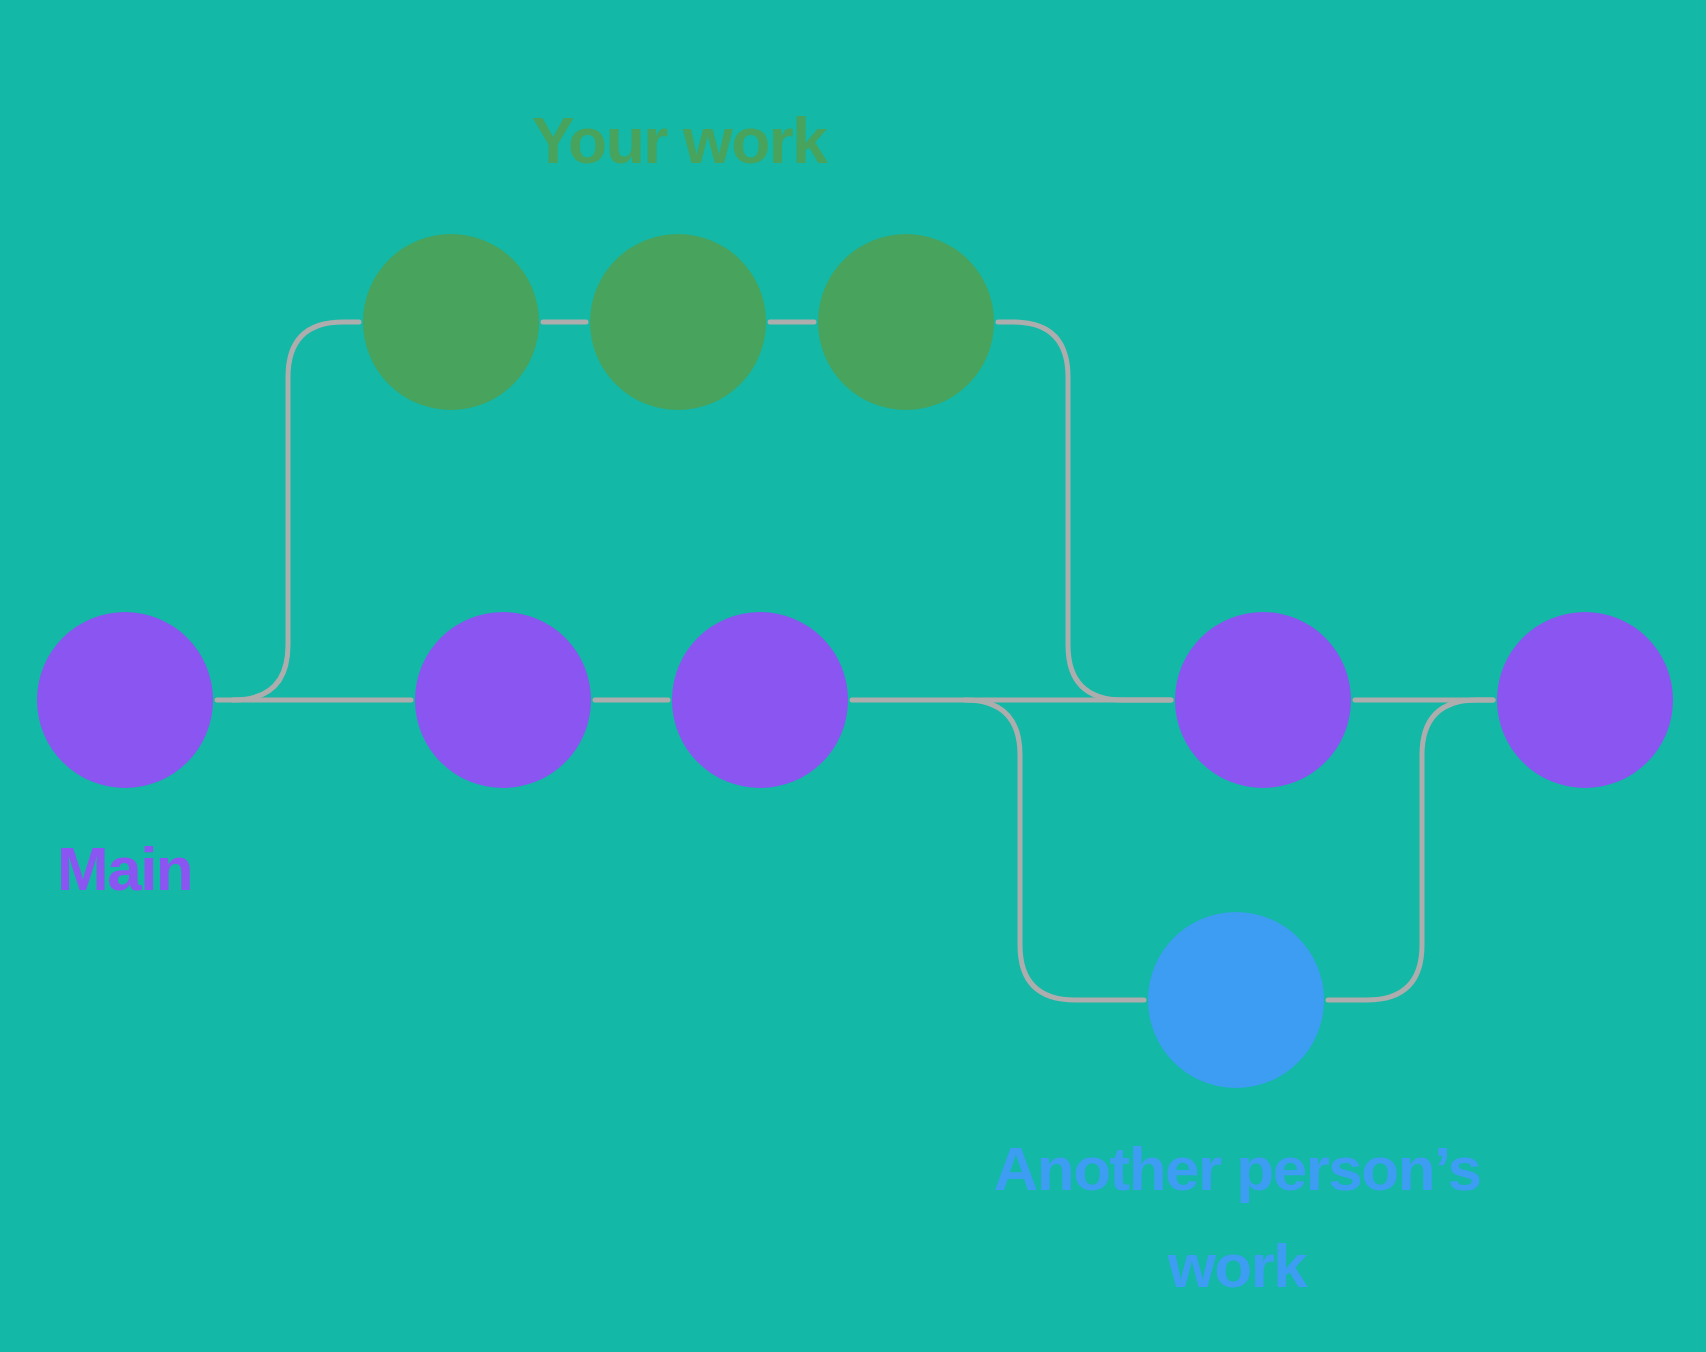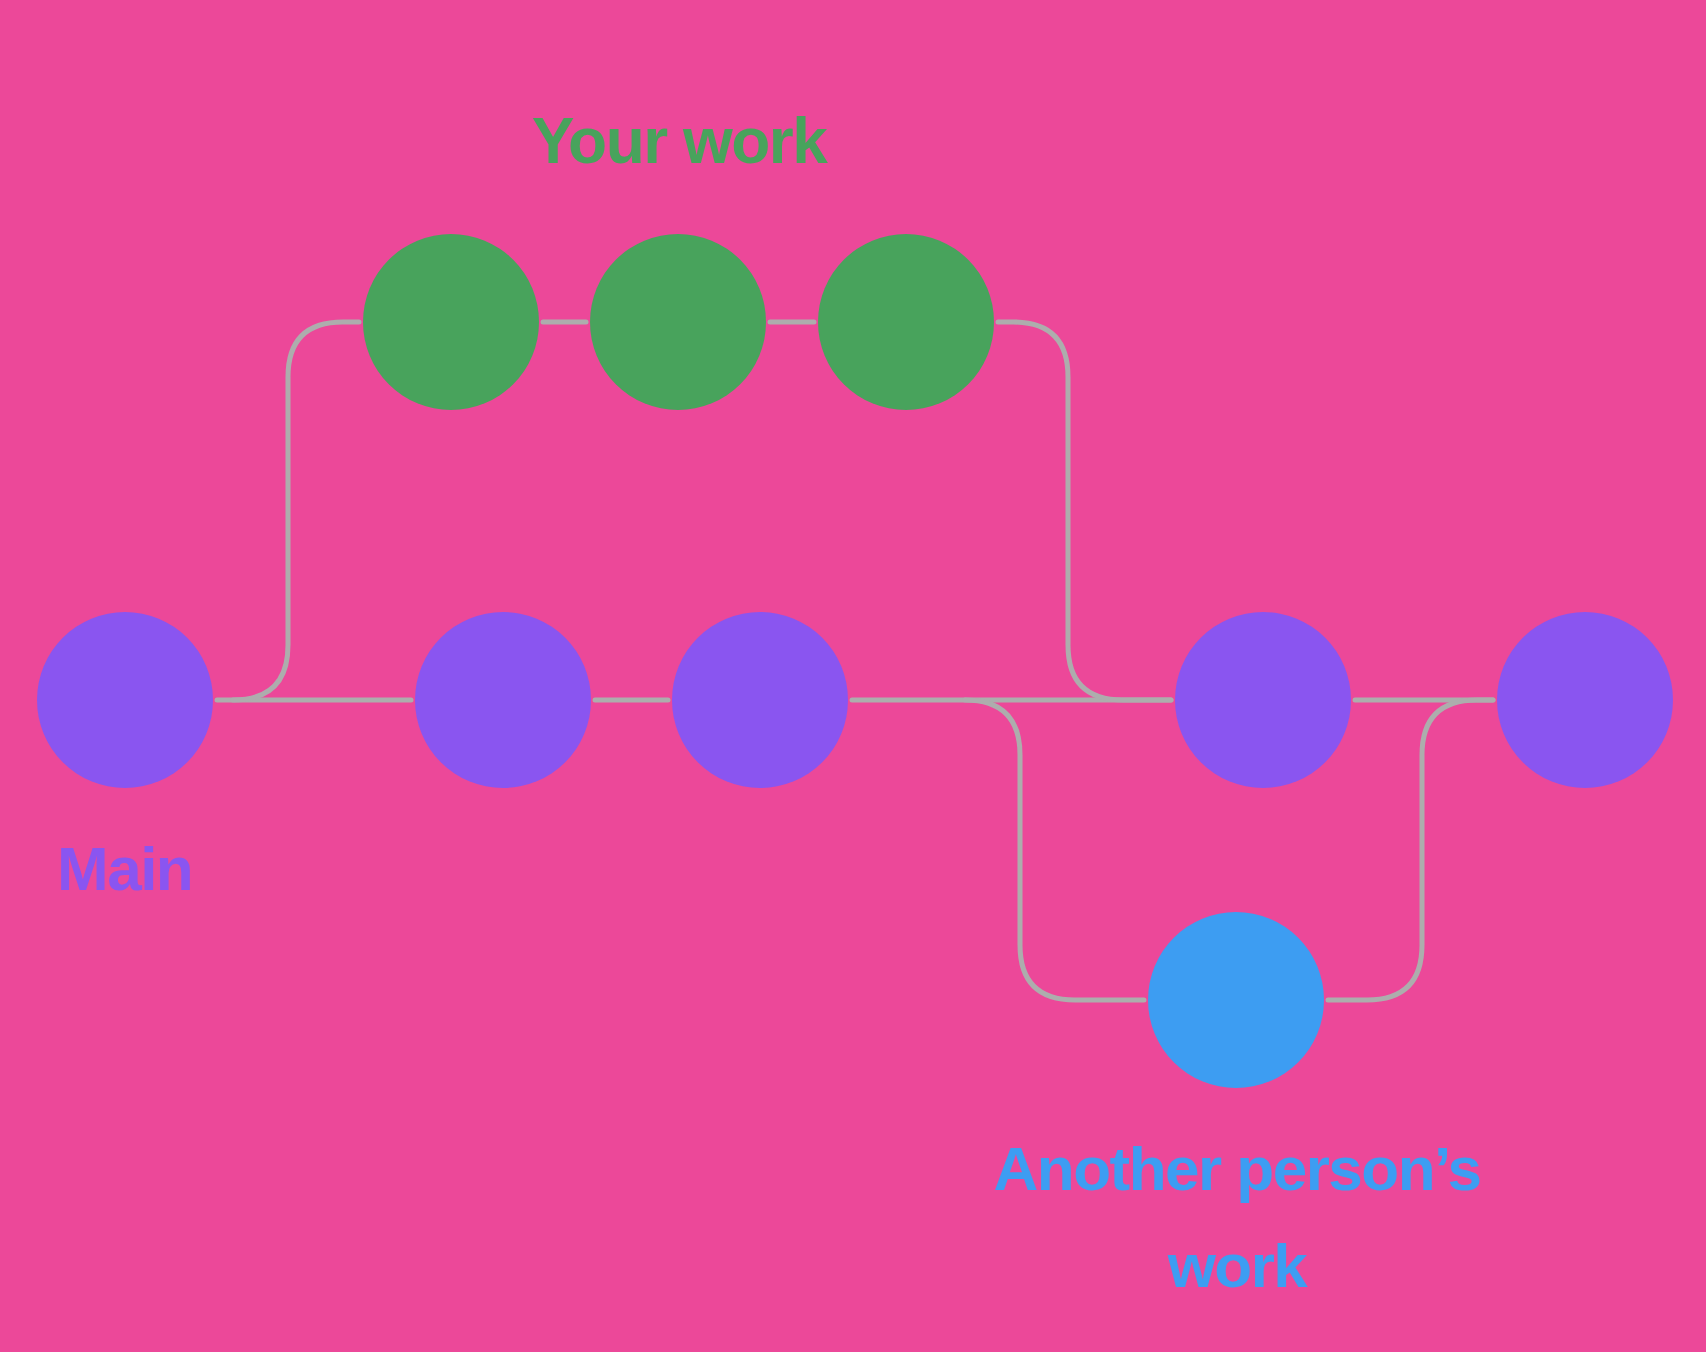--- a/index.html
+++ b/index.html
@@ -3,21 +3,21 @@
 <meta charset="utf-8">
 <style>
   html, body {
     margin: 0;
     padding: 0;
     background: #ffffff;
   }
   .stage {
     width: 1706px;
     height: 1352px;
-    background: #ec4899;
+    background: #14b8a6;
     position: relative;
     overflow: hidden;
   }
   svg {
     display: block;
     width: 1706px;
     height: 1352px;
   }
   .lbl {
     font-family: "Liberation Sans", sans-serif;

